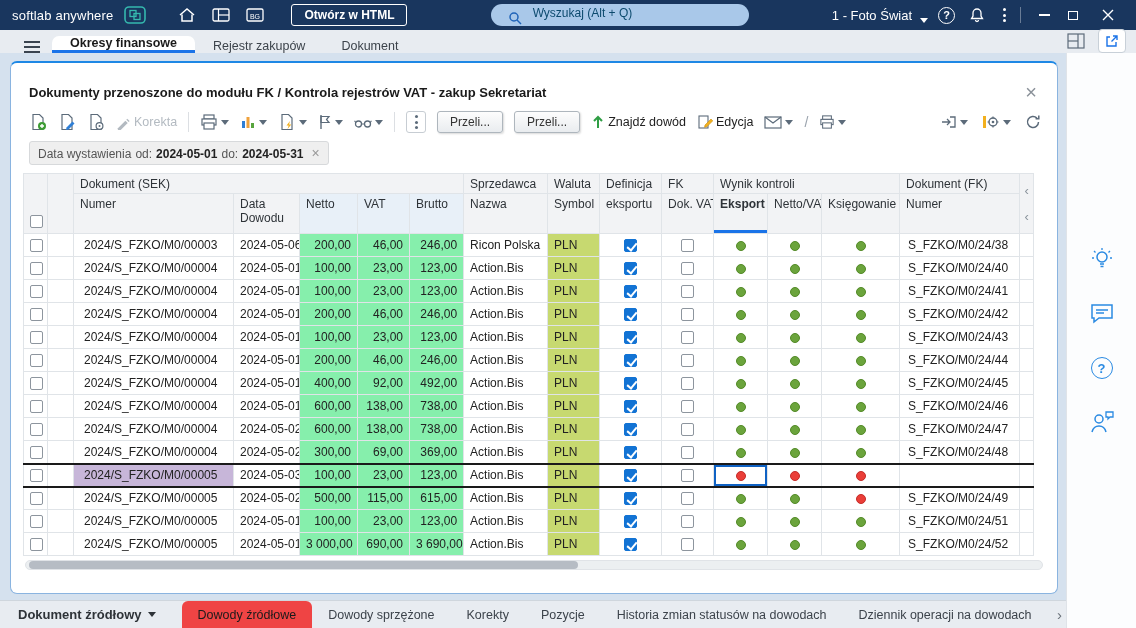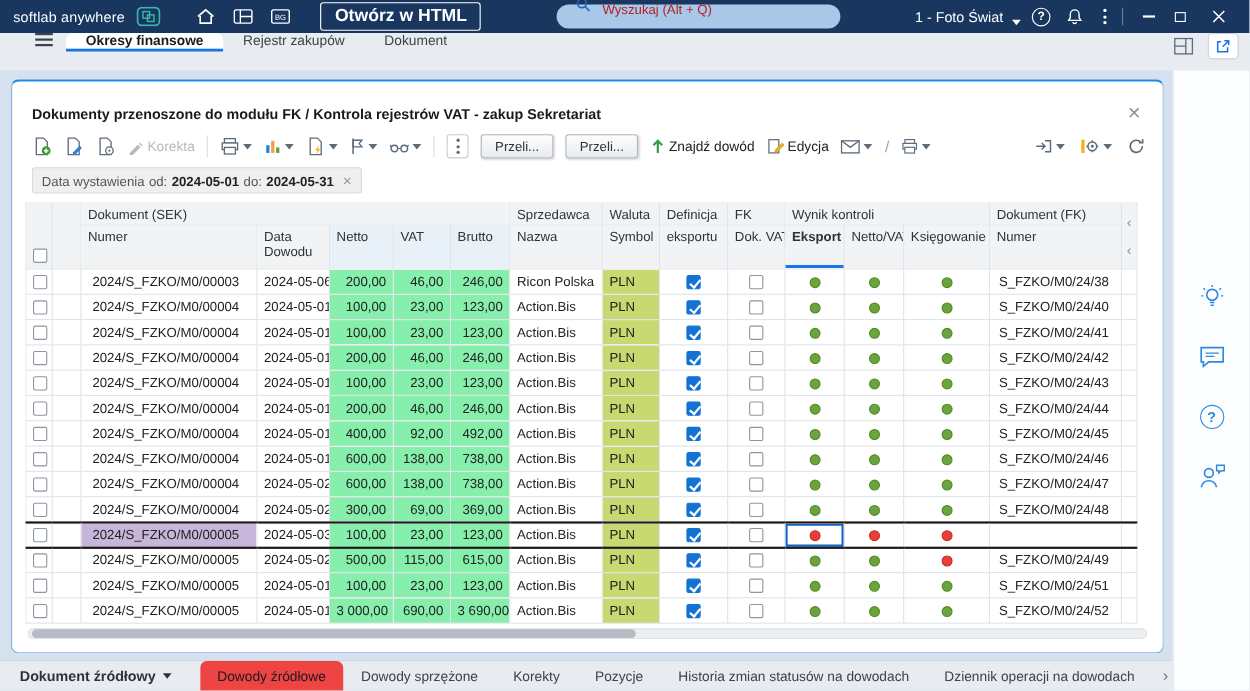--- a/index.html
+++ b/index.html
@@ -4,36 +4,36 @@
 <style>
   *{box-sizing:border-box;margin:0;padding:0}
   html,body{width:1136px;height:628px;overflow:hidden}
   body{font-family:"Liberation Sans","DejaVu Sans",sans-serif;font-size:12px;color:#222;background:#d5e1ee}
   .app{width:1136px;height:628px;display:flex;flex-direction:column}
 
   
   .topbar{height:30px;background:#19365e;display:flex;align-items:center;color:#fff;padding:0 8px;gap:10px;flex:0 0 auto}
   .brand{font-size:13px;letter-spacing:.2px;white-space:nowrap;padding-left:4px}
   .tb-ic{display:flex;align-items:center;justify-content:center;height:24px;min-width:24px;cursor:pointer}
-  .open-html{border:1px solid #fff;border-radius:3px;padding:3px 12px;font-size:16px;font-weight:bold;white-space:nowrap;margin-left:14px;cursor:pointer}
+  .open-html{border:1px solid #fff;border-radius:3px;padding:3px 12px;font-size:12px;font-weight:bold;white-space:nowrap;margin-left:14px;cursor:pointer}
   .spacer{flex:1}
-  .search{width:258px;height:22px;background:#a9c8e9;border-radius:11px;display:flex;align-items:flex-end;gap:6px;padding:10px 12px;color:#b91c1c;cursor:text}
+  .search{width:258px;height:22px;background:#a9c8e9;border-radius:11px;display:flex;align-items:flex-start;gap:6px;padding:2px 12px;color:#0c4a6e;cursor:text}
   .search span{font-size:12px;white-space:nowrap}
   .company{display:flex;align-items:flex-end;gap:8px;font-size:13px;white-space:nowrap;cursor:pointer}
   .caret{width:0;height:0;border-left:4px solid transparent;border-right:4px solid transparent;border-top:5px solid currentColor;display:inline-block}
   .kebab{display:inline-flex;flex-direction:column;gap:2.5px;cursor:pointer;padding:0 4px}
   .kebab i{width:3px;height:3px;border-radius:50%;background:#fff}
   .helpc{width:17px;height:17px;border:1.4px solid #fff;border-radius:50%;display:flex;align-items:center;justify-content:center;font-size:11px;font-weight:bold;cursor:pointer}
   .vsep-w{width:1px;height:16px;background:rgba(255,255,255,.35)}
   .winctl{display:flex;align-items:center;gap:18px;padding:0 8px}
   .min-bar{width:11px;height:2px;background:#fff;display:block}
   .max-box{width:10px;height:9px;border:1.4px solid #fff;display:block}
 
   
-  .tabbar{height:34px;background:#e8ecf1;display:flex;align-items:flex-start;flex:0 0 auto;padding-left:20px}
+  .tabbar{height:23px;background:#e8ecf1;display:flex;align-items:flex-end;flex:0 0 auto;padding-left:12px}
   .burger{display:flex;flex-direction:column;gap:3px;justify-content:center;padding:0 12px;cursor:pointer}
   .burger i{width:16px;height:2px;background:#3a4450}
   .tab{display:flex;align-items:center;padding:0 18px;font-size:12.5px;color:#3c434b;cursor:pointer;white-space:nowrap}
   .tab.active{background:#fff;border-radius:7px 7px 0 0;border-bottom:3px solid #1a73e8;font-weight:bold;color:#1a1a1a}
   .tabbar-right{margin-left:auto;display:flex;align-items:center;gap:10px;padding-right:10px}
   .share-btn{width:28px;height:24px;background:#fff;border:1px solid #c8d0d8;border-radius:4px;display:flex;align-items:center;justify-content:center;cursor:pointer}
 
   
   .workspace{flex:1;display:flex;min-height:0}
   .left-col{flex:1;display:flex;flex-direction:column;min-width:0}

